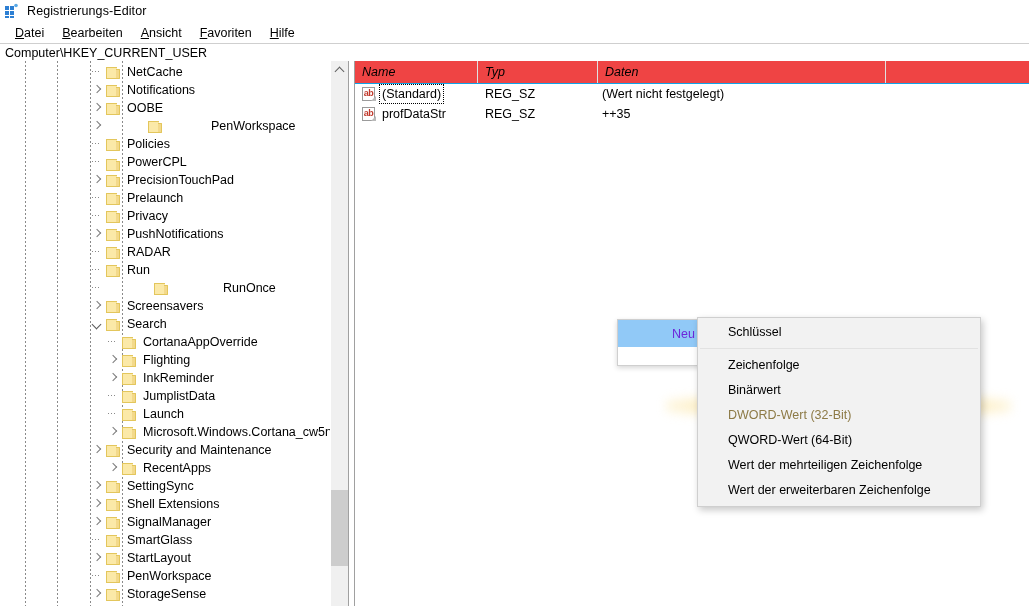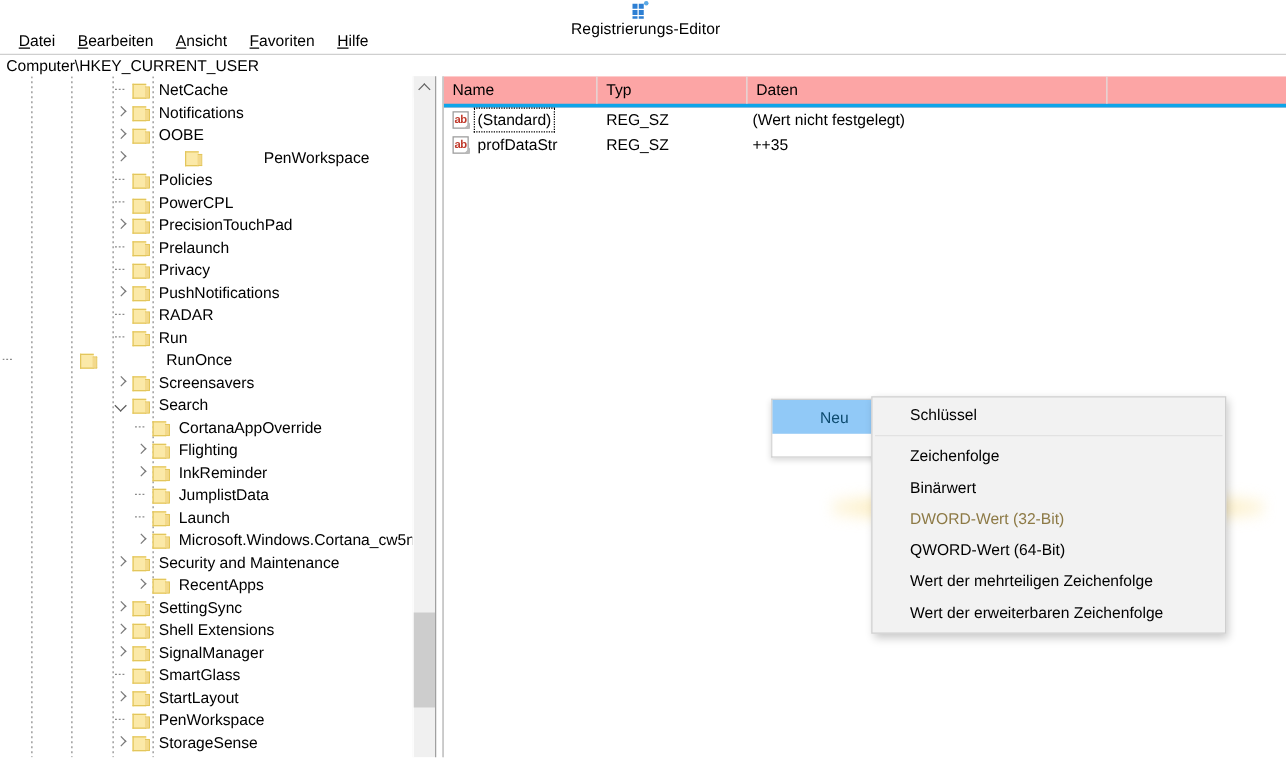--- a/index.html
+++ b/index.html
@@ -17,21 +17,20 @@
     position: relative;
   }
 
   
   #title-bar {
     height: 22px;
     display: flex;
     align-items: center;
     padding-left: 4px;
     background: #ffffff;
-    flex-direction: column;
   }
   #app-icon {
     width: 16px;
     height: 16px;
     position: relative;
     flex: none;
     margin-right: 7px;
   }
   #title-text {
     font-size: 12.5px;
@@ -230,22 +229,23 @@
   
   #list-pane {
     flex: 1 1 auto;
     position: relative;
     background: #ffffff;
     overflow: hidden;
   }
   #list-header {
     height: 22px;
     position: relative;
-    border-bottom: 3px solid #0ea5e9;
-    background: #fca5a5;
+    border-bottom: 1px solid #0ea5e9;
+    background: #ef4444;
+    font-style: italic;
   }
   .col-head {
     position: absolute;
     top: 0;
     height: 22px;
     line-height: 22px;
     font-size: 12.5px;
     color: #000;
     padding-left: 7px;
     box-sizing: border-box;
@@ -343,23 +343,24 @@
   }
   #ctx-parent-item {
     height: 27px;
     display: flex;
     align-items: center;
     background: #91c9f7;
     position: relative;
     cursor: default;
   }
   #ctx-parent-label {
-    padding-left: 38px;
-    font-size: 12.5px;
-    color: #0c4a6e;
+    padding-left: 14px;
+    font-size: 12.5px;
+    color: #6d28d9;
+    margin-left: 40px;
   }
   #ctx-parent-arrow {
     position: absolute;
     right: 12px;
     top: 10px;
     width: 6px;
     height: 6px;
     border-right: 1.5px solid #2c5d80;
     border-bottom: 1.5px solid #2c5d80;
     transform: rotate(-45deg);
@@ -544,21 +545,21 @@
           <span class="tree-label">RADAR</span>
         </div>
         <div class="tree-row" style="padding-left: 90px;">
           <span class="tw-expander leaf"></span>
           <span class="folder-icon">
             <span class="fbody"></span>
             <span class="ftab"></span>
           </span>
           <span class="tree-label">Run</span>
         </div>
-        <div class="tree-row" style=" gap: 48px;">
+        <div class="tree-row" style="padding-left: 90px; gap: 48px;">
           <span class="tw-expander leaf"></span>
           <span class="folder-icon">
             <span class="fbody"></span>
             <span class="ftab"></span>
           </span>
           <span class="tree-label">RunOnce</span>
         </div>
         <div class="tree-row" style="padding-left: 90px;">
           <span class="tw-expander collapsed"></span>
           <span class="folder-icon">

